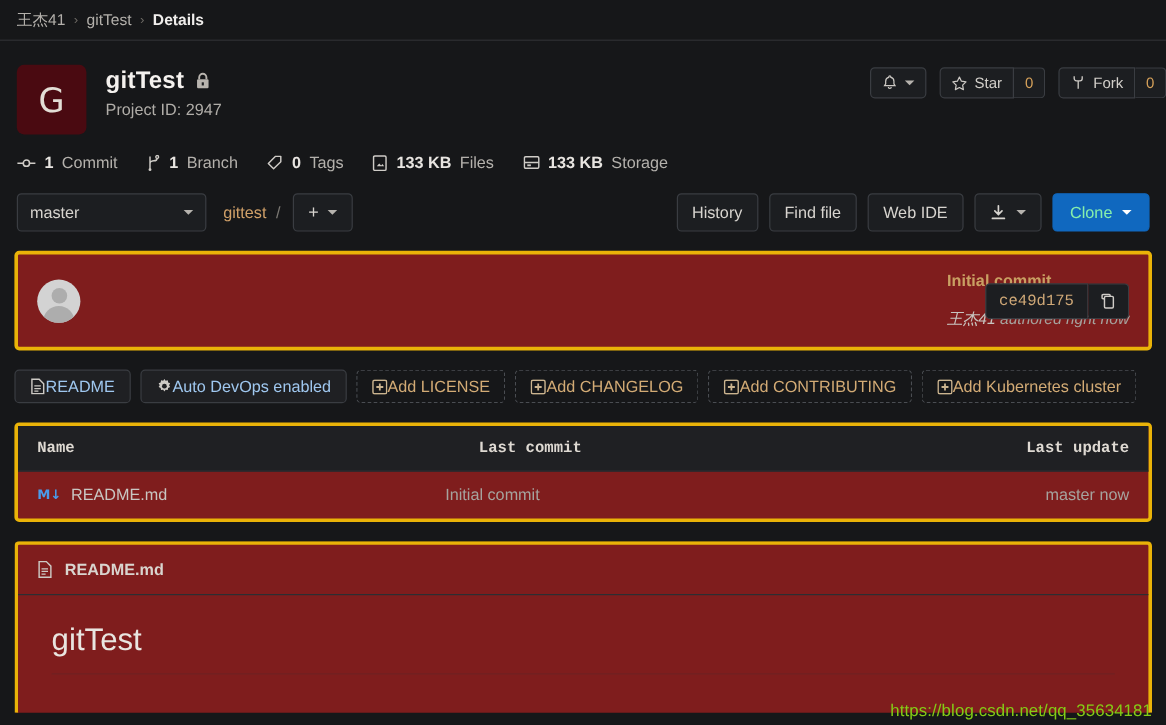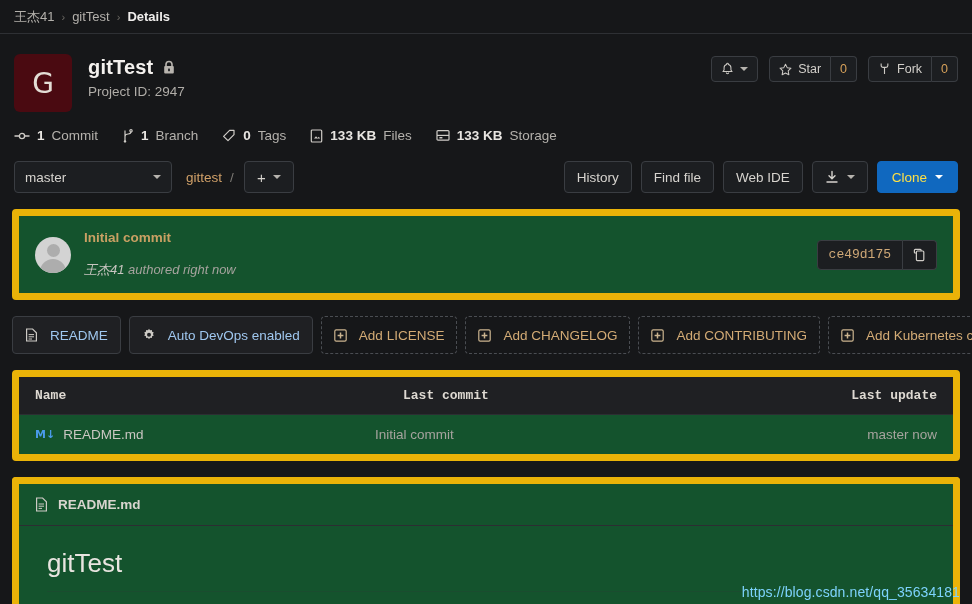--- a/index.html
+++ b/index.html
@@ -50,21 +50,21 @@
   .proj-title-row { display: flex; align-items: center; }
   .proj-title {
     font-size: 20px; font-weight: bold; color: #f4f1ee;
     letter-spacing: .2px;
   }
   .lock-icon { margin-left: 9px; display: inline-flex; align-items: center; }
   .proj-id { margin-top: 5px; font-size: 13.5px; color: #b0ada8; }
 
   
   .hdr-actions {
-    position: absolute; right: 14px; top: 22px;
+    position: absolute; right: 0; top: 22px;
     display: flex; align-items: center; gap: 11px;
   }
   .btn-group { display: flex; align-items: stretch; }
   .btn {
     background: #1c1e21;
     border: 1px solid #3a3d42;
     border-radius: 4px;
     color: #d2cfca;
     font-size: 12.5px;
     height: 26px;
@@ -115,29 +115,30 @@
     position: absolute; right: 14px; top: 18px;
     display: flex; align-items: center; gap: 9px;
   }
   .tbtn {
     height: 32px; padding: 0 12px;
     background: #1c1e21; border: 1px solid #3a3d42; border-radius: 4px;
     color: #d7d4cf; font-size: 13.5px;
     display: flex; align-items: center; gap: 8px; cursor: pointer;
     white-space: nowrap;
   }
-  .tbtn.primary { background: #1068bf; border-color: #1068bf; color: #fde047; padding: 0 14px; }
+  .tbtn.primary { background: #1068bf; border-color: #1068bf; color: #86efac; padding: 0 14px; }
   .tbtn.primary .caret { border-top-color: #fff; }
 
   
   .panel {
     margin: 16px 12px 0 12px;
-    background: #14532d;
-    border: 7px solid #eab308;
+    background: #7f1d1d;
+    border: 3px solid #eab308;
     border-radius: 4px;
+    justify-content: space-between;
   }
   .commit-panel { display: flex; align-items: center; padding: 14px 16px; position: relative; }
   .avatar-circle {
     width: 36px; height: 36px; border-radius: 50%;
     background: #d3d3d3; flex: 0 0 auto;
     overflow: hidden; position: relative;
   }
   .avatar-circle .head {
     position: absolute; width: 13px; height: 13px; border-radius: 50%;
     background: #adadad; left: 11.5px; top: 7px;
@@ -163,24 +164,24 @@
     display: flex; align-items: center; justify-content: center; cursor: pointer;
   }
 
   
   .quick-row {
     display: flex; align-items: center; gap: 8px;
     margin: 16px 12px 0 12px;
     flex-wrap: nowrap;
   }
   .qbtn {
-    height: 38px; padding: 0 12px;
+    height: 28px; padding: 0 12px;
     background: #1f2023; border: 1px solid #3a3d42; border-radius: 4px;
     color: #9fc7ef; font-size: 13.5px;
-    display: flex; align-items: center; gap: 12px; cursor: pointer; white-space: nowrap;
+    display: flex; align-items: center; gap: 0; cursor: pointer; white-space: nowrap;
   }
   .qbtn.dashed { border-style: dashed; border-color: #4a4d52; color: #d3ab75; background: transparent; }
 
   
   .table-panel { margin: 16px 12px 0 12px; }
   .tbl-head {
     display: flex; align-items: center;
     padding: 11px 16px;
     font-size: 13px; font-weight: bold; color: #ded9d2;
     background: #1f2023;
@@ -209,21 +210,21 @@
   .readme-body { padding: 22px 28px 20px 28px; }
   .readme-h1 {
     font-size: 26px; color: #e9e5e0; font-weight: normal;
     margin: 0 0 12px 0; padding-bottom: 12px;
     border-bottom: 1px solid #32343833;
   }
 
   
   .watermark {
     position: absolute; right: 12px; bottom: 4px;
-    color: #7dd3fc; font-size: 14px;
+    color: #84cc16; font-size: 14px;
     font-family: "Liberation Sans", sans-serif;
     letter-spacing: .1px;
   }
   svg { display: block; }
 </style>
 </head>
 <body>
 
 <div class="breadcrumb">
   <a href="#">王杰41</a>

